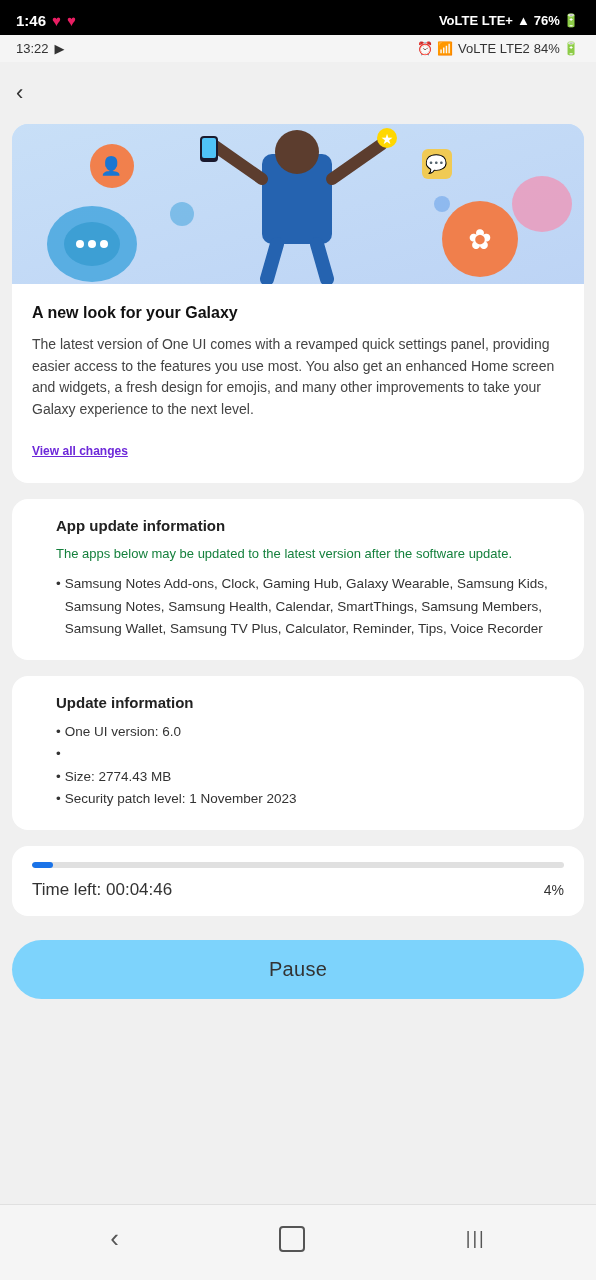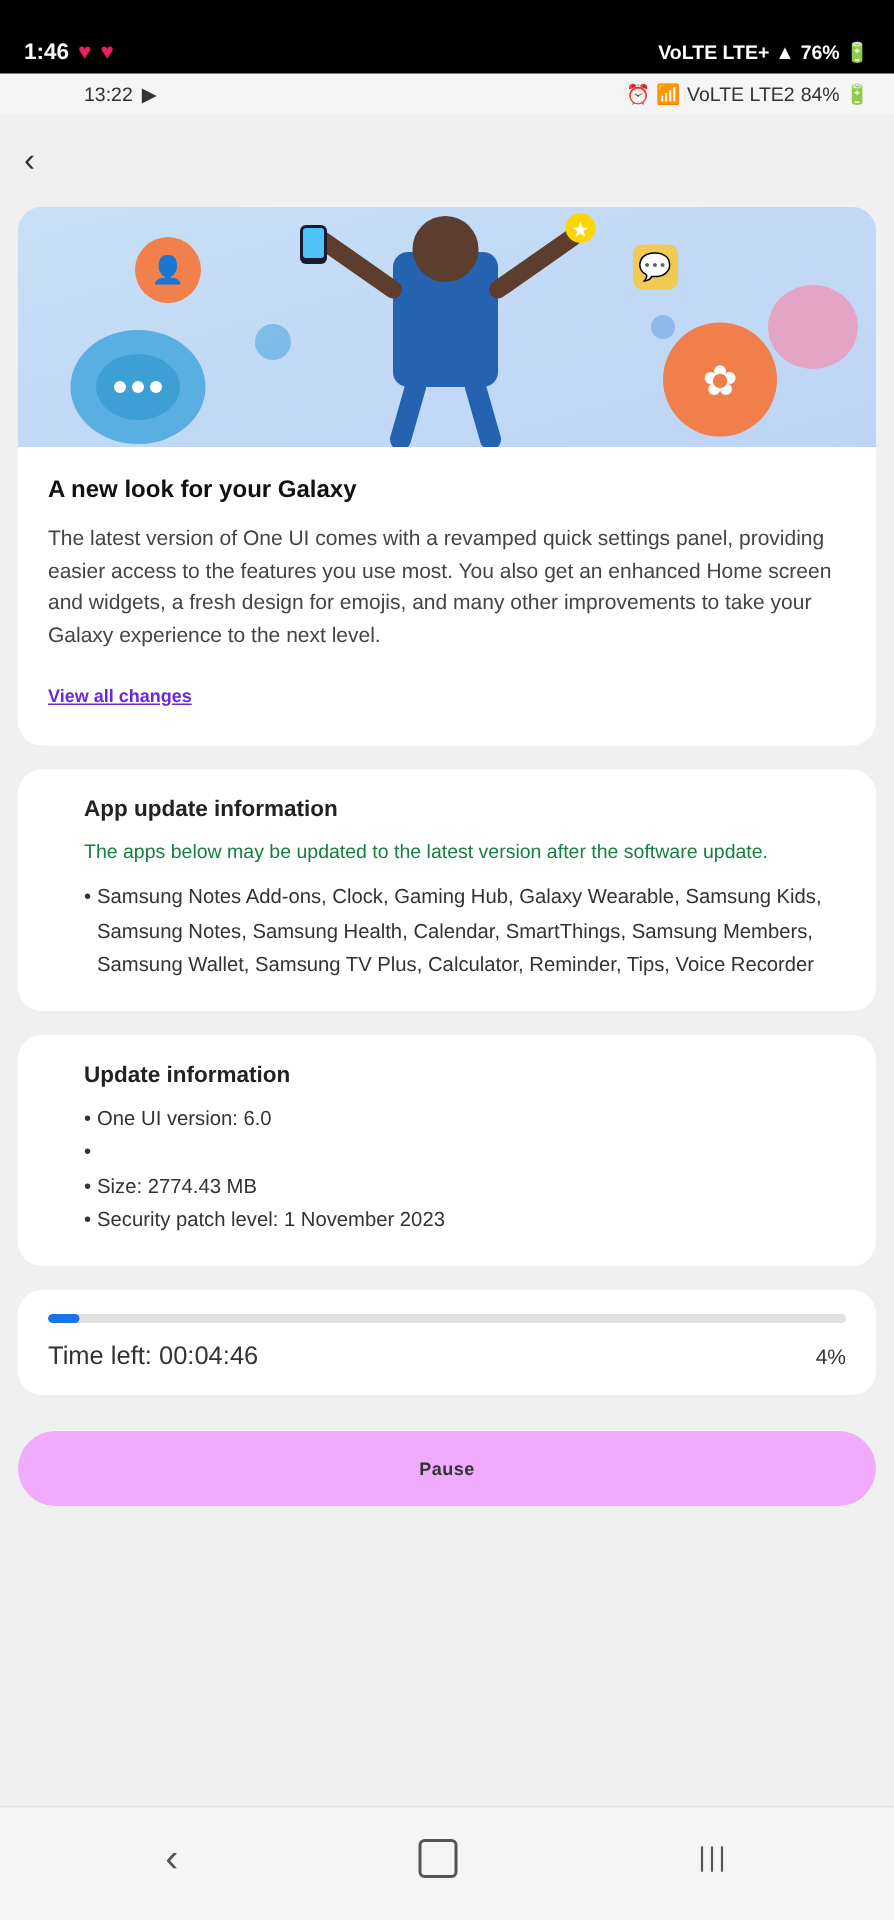--- a/index.html
+++ b/index.html
@@ -12,38 +12,38 @@
       overflow-x: hidden;
     }
 
     
     .status-bar-top {
       background: #000;
       color: #fff;
       display: flex;
       justify-content: space-between;
       align-items: center;
-      padding: 26px 16px 6px;
+      padding: 12px 16px 6px;
       font-size: 15px;
       font-weight: 600;
     }
     .status-bar-top .left { display: flex; align-items: center; gap: 6px; }
     .status-bar-top .right { display: flex; align-items: center; gap: 4px; font-size: 13px; }
 
     
     .status-bar-second {
       background: #f5f5f5;
       display: flex;
       justify-content: space-between;
       align-items: center;
       padding: 6px 16px;
       font-size: 13px;
       color: #333;
     }
-    .status-bar-second .left { display: flex; align-items: flex-end; gap: 6px; margin-left: 40px; }
+    .status-bar-second .left { display: flex; align-items: flex-end; gap: 6px; }
     .status-bar-second .right { display: flex; align-items: center; gap: 4px; }
 
     
     .main-content {
       background: #f0f0f0;
       min-height: 1150px;
       padding-bottom: 80px;
     }
 
     
@@ -175,25 +175,25 @@
     .time-left { font-size: 17px; color: #333; }
     .percent { font-size: 14px; color: #333; }
 
     
     .pause-btn-wrap {
       padding: 8px 12px 20px;
     }
     .pause-btn {
       width: 100%;
       padding: 18px;
-      background: #f0abfc;
+      background: #7dd3fc;
       border: none;
       border-radius: 50px;
-      font-size: 12px;
-      font-weight: 700;
+      font-size: 20px;
+      font-weight: 400;
       color: #333;
       cursor: pointer;
       letter-spacing: 0.3px;
     }
 
     
     .bottom-nav {
       position: fixed;
       bottom: 0;
       width: 596px;

